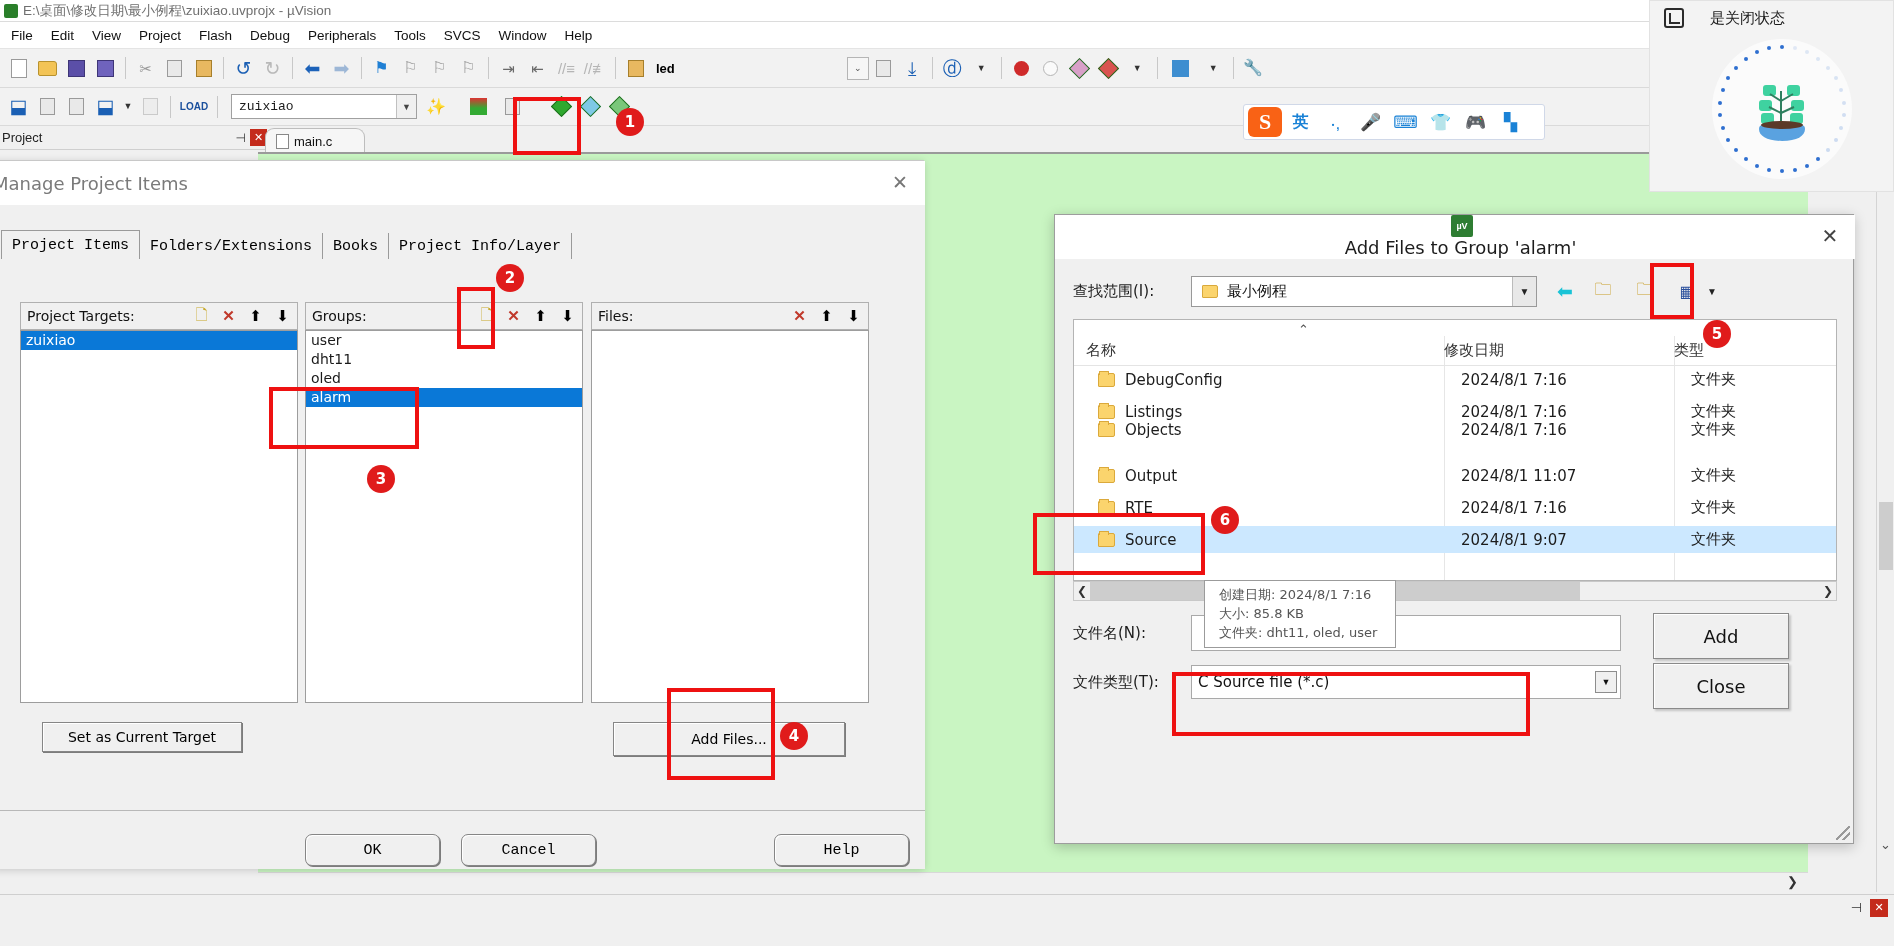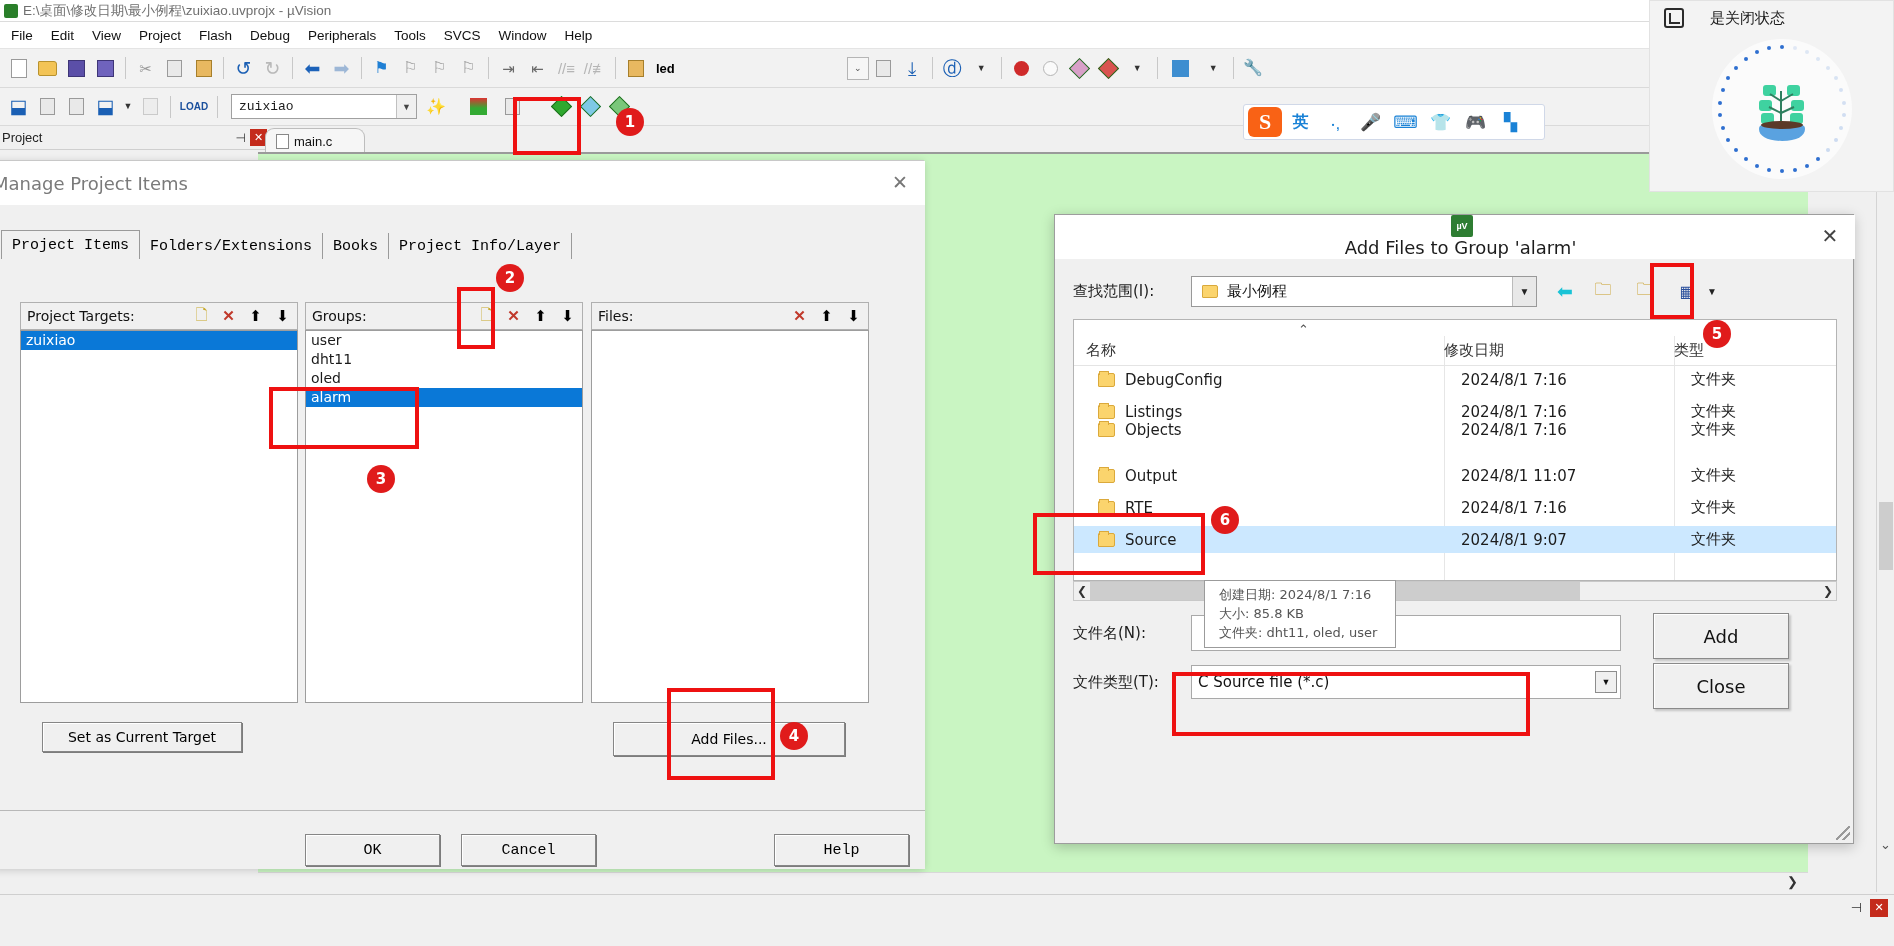--- a/index.html
+++ b/index.html
@@ -234,21 +234,21 @@
     white-space:nowrap; font-family:"DejaVu Sans", sans-serif;
   }
   .listbox .li.sel { background:#0a78d7; color:#fff; }
 
   .btn3d {
     position:absolute; background:#f0f0f0; border:1px solid #868686;
     box-shadow:inset 1px 1px 0 #fff, 1px 1px 0 #7c7c7c;
     display:flex; align-items:center; justify-content:center;
     font-size:14px; color:#000; font-family:"DejaVu Sans", sans-serif;
   }
-  .btn-mono { font-family:"Liberation Mono", monospace; font-size:15px; }
+  .btn-mono { font-family:"Liberation Mono", monospace; font-size:15px;border-radius:7px; }
   .mpi-sep { position:absolute; left:0; width:932px; height:1px; background:#b8b8b8; }
 
   
   #addfiles {
     position:absolute; left:1054px; top:214px; width:800px; height:630px;
     background:#f0f0f0; border:1px solid #9d9d9d; z-index:55;
     box-shadow:0 3px 12px rgba(0,0,0,.22);
   }
   #addfiles .af-title {
     position:absolute; left:0; top:0; width:800px; height:44px; background:#fff;

